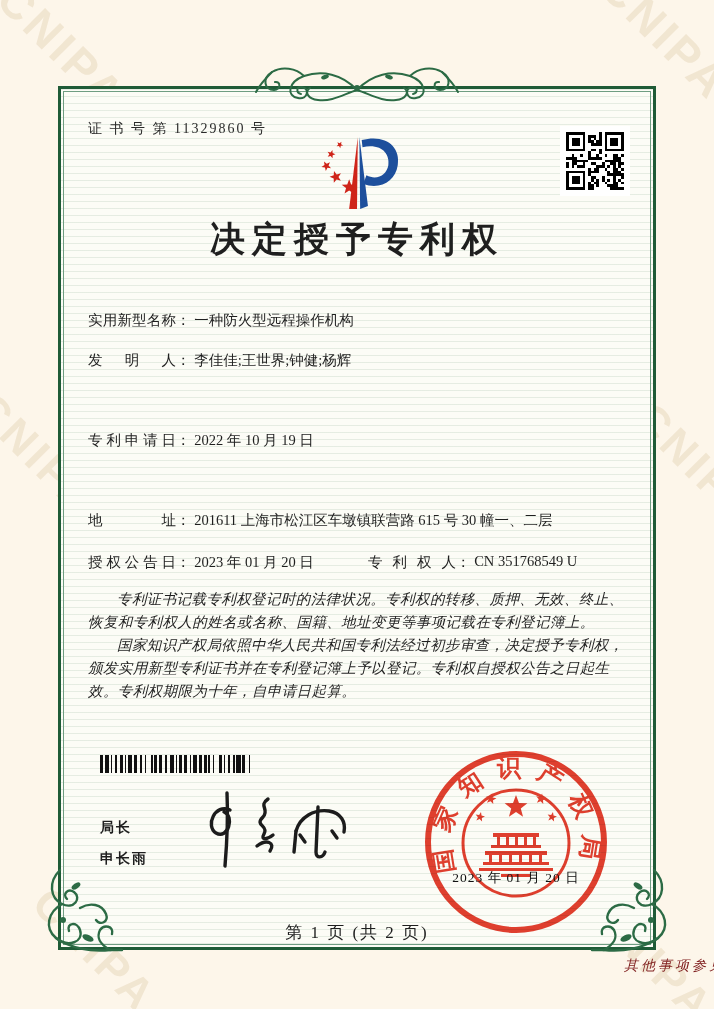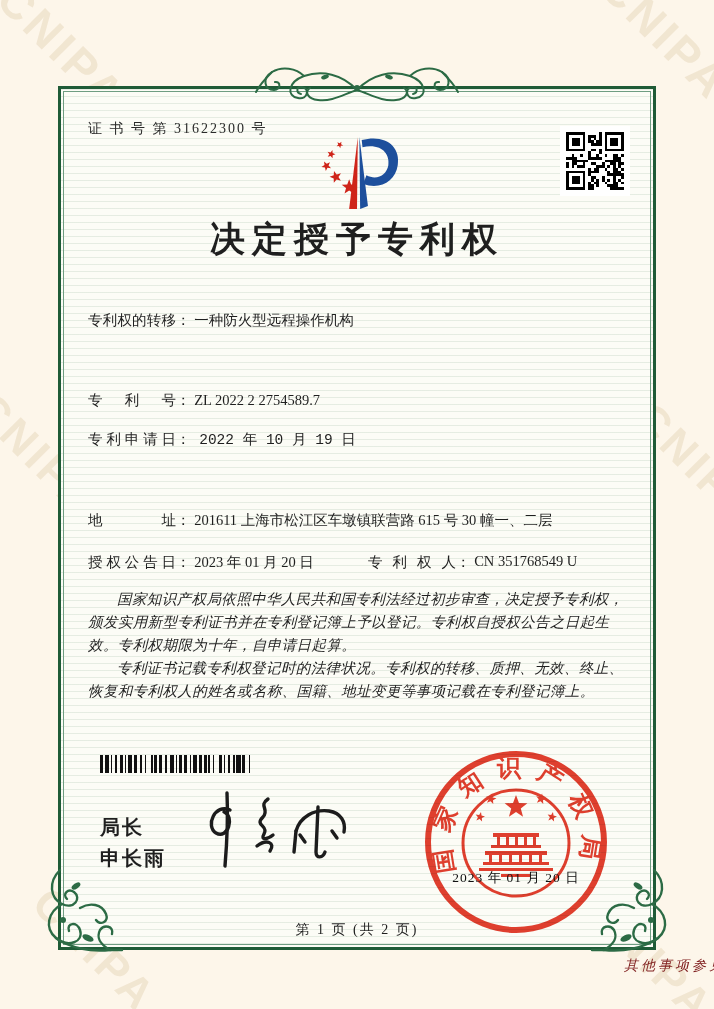--- a/index.html
+++ b/index.html
@@ -78,33 +78,33 @@
     letter-spacing:0.4px;
   }
   .body-text p{margin:0;text-indent:2em;}
   .barcode{
     left:100px;top:755px;width:192px;height:18px;
     display:flex;align-items:stretch;
   }
   .barcode div{height:100%;}
   .signer{
     left:100px;top:812px;
-    font-size:20px;line-height:31px;letter-spacing:2px;font-weight:600;
+    font-size:14px;line-height:31px;letter-spacing:2px;font-weight:600;
   }
   .sig{left:196px;top:786px;}
   .seal{left:421px;top:747px;width:190px;height:190px;mix-blend-mode:multiply;}
   .seal-date{
     left:420px;top:869px;width:192px;
     text-align:center;
     font-size:13.5px;letter-spacing:1px;color:#111;
     z-index:6;
   }
   .page-indicator{
     left:0;top:921px;width:714px;text-align:center;
-    font-size:14px;letter-spacing:2px;
+    font-size:17px;letter-spacing:2px;
   }
   .continuation{
     left:0;top:957px;width:714px;text-align:right;
     font-size:14px;font-style:italic;letter-spacing:3px;color:#7f1d1d;
     z-index:4;
     margin-left:46px;
   }
 </style>
 </head>
 <body>
@@ -170,21 +170,21 @@
         <path d="M80,82 L92,82"></path>
       </g>
       <g fill="#2c6b45">
         <ellipse cx="46" cy="18" rx="5" ry="2.6" transform="rotate(-35 46 18)"></ellipse>
         <ellipse cx="58" cy="70" rx="6" ry="3" transform="rotate(25 58 70)"></ellipse>
         <circle cx="33" cy="52" r="3"></circle>
       </g>
     </g>
   </svg>
 
-  <div class="abs cert-no">证 书 号 第 31622300 号</div>
+  <div class="abs cert-no">证 书 号 第 11329860 号</div>
 
   <svg class="abs" style="left:310px;top:130px;" width="94" height="86" viewBox="0 0 120 100">
 
     <path d="M66,8 C96,0 116,16 112,40 C109,60 90,72 68,64 L72,53 C86,60 98,52 100,40 C102,26 92,12 67,17 Z" fill="#1d4f9c"></path>
 
     <polygon points="61,4 50,96 60,96" fill="#cf2419"></polygon>
     <polygon points="63,4 64,96 74,92" fill="#1d4f9c"></polygon>
 
     <g fill="#cf2419">
       <g id="lgstar">
@@ -337,50 +337,50 @@
         <rect x="17" y="20" width="1" height="1" fill="#000"></rect>
         <rect x="18" y="20" width="1" height="1" fill="#000"></rect>
         <rect x="19" y="20" width="1" height="1" fill="#000"></rect>
         <rect x="20" y="20" width="1" height="1" fill="#000"></rect>
       </svg>
   </div>
 
   <div class="abs title">决定授予专利权</div>
 
   <div class="abs field-row" style="top:310px;">
-    <span class="field-label">专利权的转移</span><span class="colon">：</span>
+    <span class="field-label">实用新型名称</span><span class="colon">：</span>
     <span class="field-value">一种防火型远程操作机构</span>
   </div>
-  <div class="abs field-row" style="top:390px;">
-    <span class="field-label">专利号</span><span class="colon">：</span>
-    <span class="field-value">ZL 2022 2 2754589.7</span>
-  </div>
-  <div class="abs field-row" style="top:430px;font-family:Liberation Mono, monospace;">
+  <div class="abs field-row" style="top:350px;">
+    <span class="field-label">发明人</span><span class="colon">：</span>
+    <span class="field-value">李佳佳;王世界;钟健;杨辉</span>
+  </div>
+  <div class="abs field-row" style="top:430px;">
     <span class="field-label">专利申请日</span><span class="colon">：</span>
     <span class="field-value">2022 年 10 月 19 日</span>
   </div>
   <div class="abs field-row" style="top:510px;">
     <span class="field-label">地址</span><span class="colon">：</span>
     <span class="field-value">201611 上海市松江区车墩镇联营路 615 号 30 幢一、二层</span>
   </div>
 
   <div class="abs" style="left:0;top:553px;width:714px;height:22px;">
     <div class="grant-pair" style="left:88px;">
       <span class="field-label" style="width:88px;">授权公告日</span><span class="colon">：</span>
       <span>2023 年 01 月 20 日</span>
     </div>
     <div class="grant-pair" style="left:368px;">
       <span class="field-label" style="width:88px;">专利权人</span><span class="colon">：</span>
       <span>CN 351768549 U</span>
     </div>
   </div>
 
   <div class="abs body-text">
+    <p>专利证书记载专利权登记时的法律状况。专利权的转移、质押、无效、终止、恢复和专利权人的姓名或名称、国籍、地址变更等事项记载在专利登记簿上。</p>
     <p>国家知识产权局依照中华人民共和国专利法经过初步审查，决定授予专利权，颁发实用新型专利证书并在专利登记簿上予以登记。专利权自授权公告之日起生效。专利权期限为十年，自申请日起算。</p>
-    <p>专利证书记载专利权登记时的法律状况。专利权的转移、质押、无效、终止、恢复和专利权人的姓名或名称、国籍、地址变更等事项记载在专利登记簿上。</p>
   </div>
 
   <div class="abs barcode" id="barcode">
       <div style="width: 3.1px; background: rgb(17, 17, 17);"></div>
       <div style="width: 1.55px; background: transparent;"></div>
       <div style="width: 4.65px; background: rgb(17, 17, 17);"></div>
       <div style="width: 1.55px; background: transparent;"></div>
       <div style="width: 1.55px; background: rgb(17, 17, 17);"></div>
       <div style="width: 3.1px; background: transparent;"></div>
       <div style="width: 1.55px; background: rgb(17, 17, 17);"></div>

